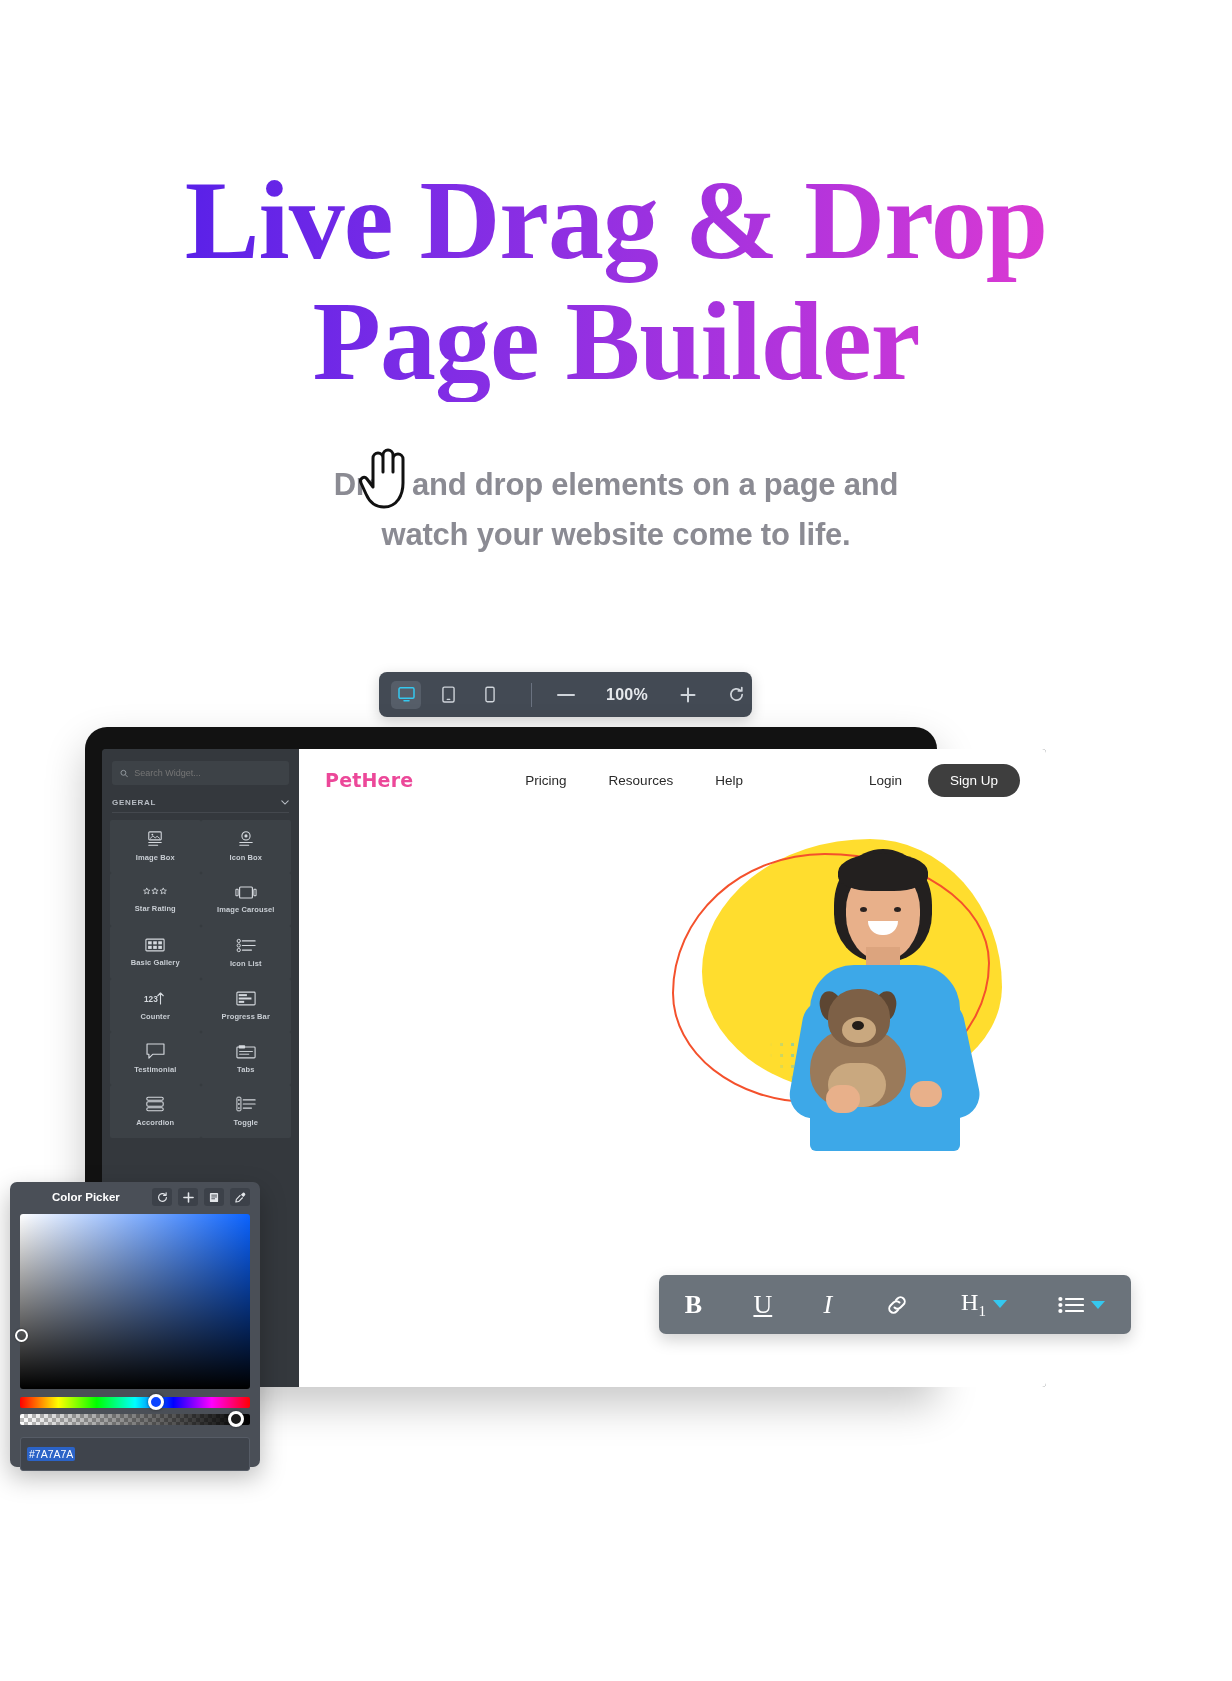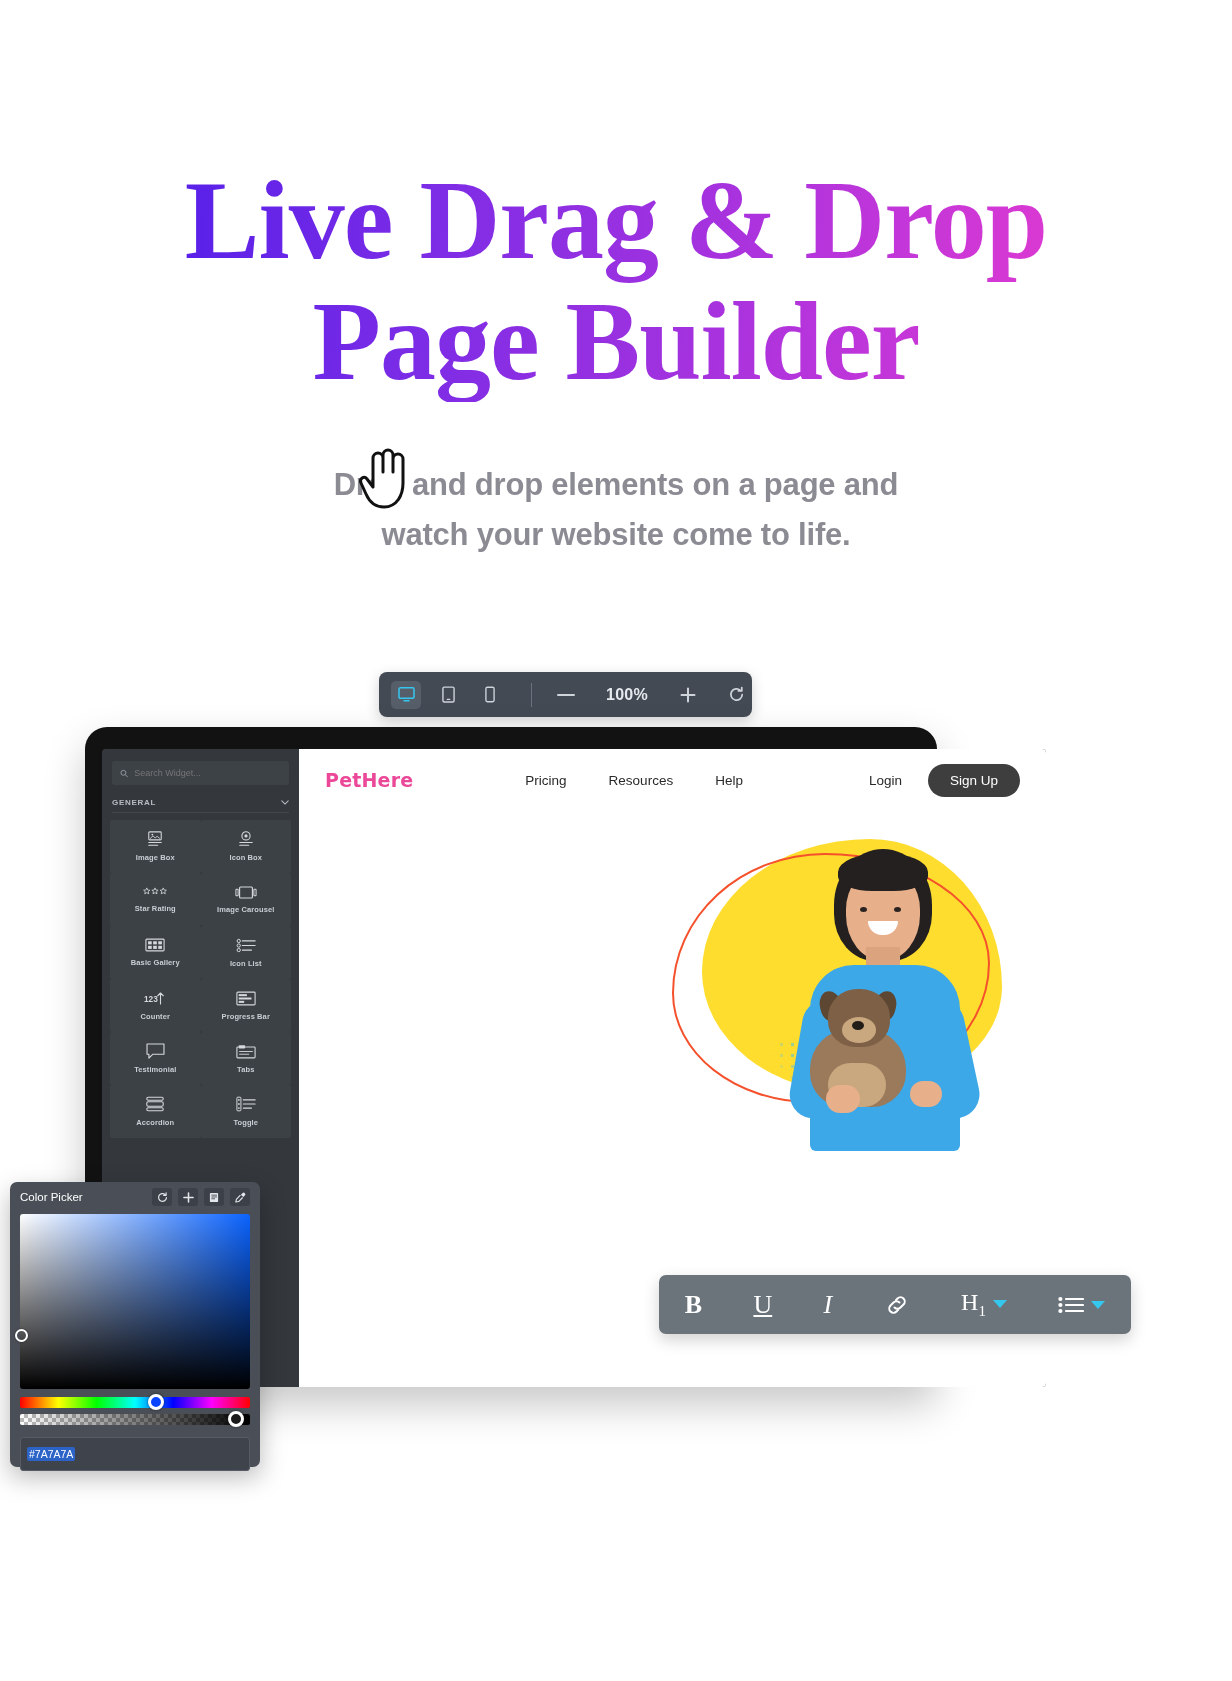--- a/index.html
+++ b/index.html
@@ -211,21 +211,21 @@
   .color-picker {
     position: absolute; left: 10px; top: 1182px;
     width: 250px; height: 285px;
     background: #4a4f57; border-radius: 7px;
     box-shadow: 0 10px 26px rgba(0,0,0,.28);
     padding: 0 0 10px 0;
   }
   .cp-header {
     height: 30px; display: flex; align-items: center; padding: 0 10px; gap: 8px;
   }
-  .cp-title { color: #fff; font-size: 11.5px; font-weight: 400; }
+  .cp-title { color: #fff; font-size: 11.5px; font-weight: 700; margin-left: 32px; }
   .cp-tools { margin-left: auto; display: flex; gap: 6px; }
   .cp-tool {
     width: 20px; height: 18px; background: #3c4149; border-radius: 3px;
     display: flex; align-items: center; justify-content: center; color: #e3e6ea;
   }
   .cp-sat {
     margin: 2px 10px 0 10px; height: 175px; border-radius: 3px;
     background:
       linear-gradient(to top, #000, rgba(0,0,0,0)),
       linear-gradient(to right, #fff, #0b63ff);

